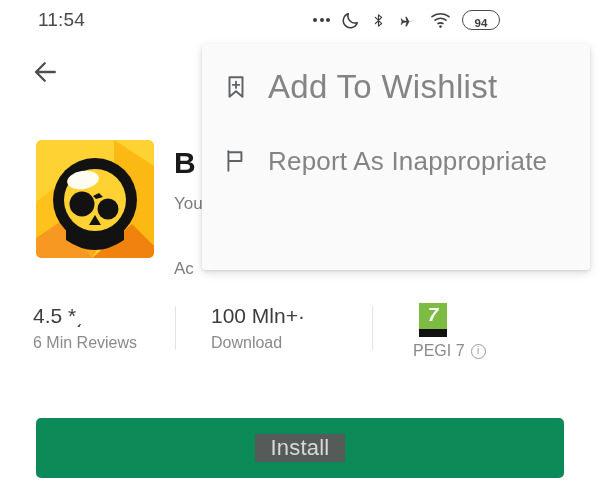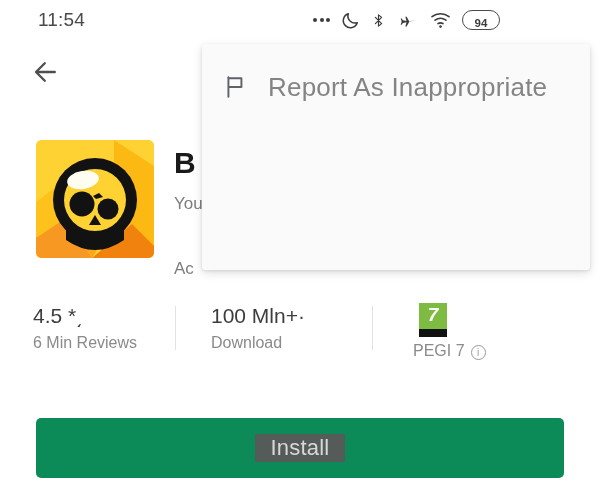--- a/index.html
+++ b/index.html
@@ -172,21 +172,21 @@
     font-style: italic;
   }
   .pegi-badge::after {
     content:"";
     position:absolute; bottom:0; left:0;
     width:100%; height:8px;
     background:#111;
   }
   .pegi-row {
     display: flex;
-    align-items: flex-end;
+    align-items: center;
     gap: 6px;
     margin-top: 5px;
   }
   .info-circle {
     width: 15px; height: 15px;
     border: 1.3px solid #9a9a9a;
     border-radius: 50%;
     display:flex; align-items:center; justify-content:center;
     font-size: 10px;
     color:#9a9a9a;
@@ -367,20 +367,30 @@
 
 </div>
 
 <button class="install-btn">
   <span class="install-label">Install</span>
 </button>
 
 <div class="context-menu">
 
 
+  <div class="menu-item">
+    <span class="menu-icon">
+      <svg width="26" height="26" viewBox="0 0 24 24">
+        <path d="M6 3h12v18l-6-5-6 5V3z" fill="none" stroke="#5f6368" stroke-width="1.8" stroke-linejoin="round"></path>
+        <line x1="12" y1="7" x2="12" y2="13" stroke="#5f6368" stroke-width="1.7" stroke-linecap="round"></line>
+        <line x1="9" y1="10" x2="15" y2="10" stroke="#5f6368" stroke-width="1.7" stroke-linecap="round"></line>
+      </svg>
+    </span>
+    <span class="menu-label label-wishlist">Add To Wishlist</span>
+  </div>
 
   <div class="menu-item">
     <span class="menu-icon">
       <svg width="26" height="26" viewBox="0 0 24 24">
         <path d="M5 3v18" fill="none" stroke="#5f6368" stroke-width="1.8" stroke-linecap="round"></path>
         <path d="M5 4h12v8H5" fill="none" stroke="#5f6368" stroke-width="1.8" stroke-linejoin="round"></path>
       </svg>
     </span>
     <span class="menu-label label-report">Report As Inappropriate</span>
   </div>

